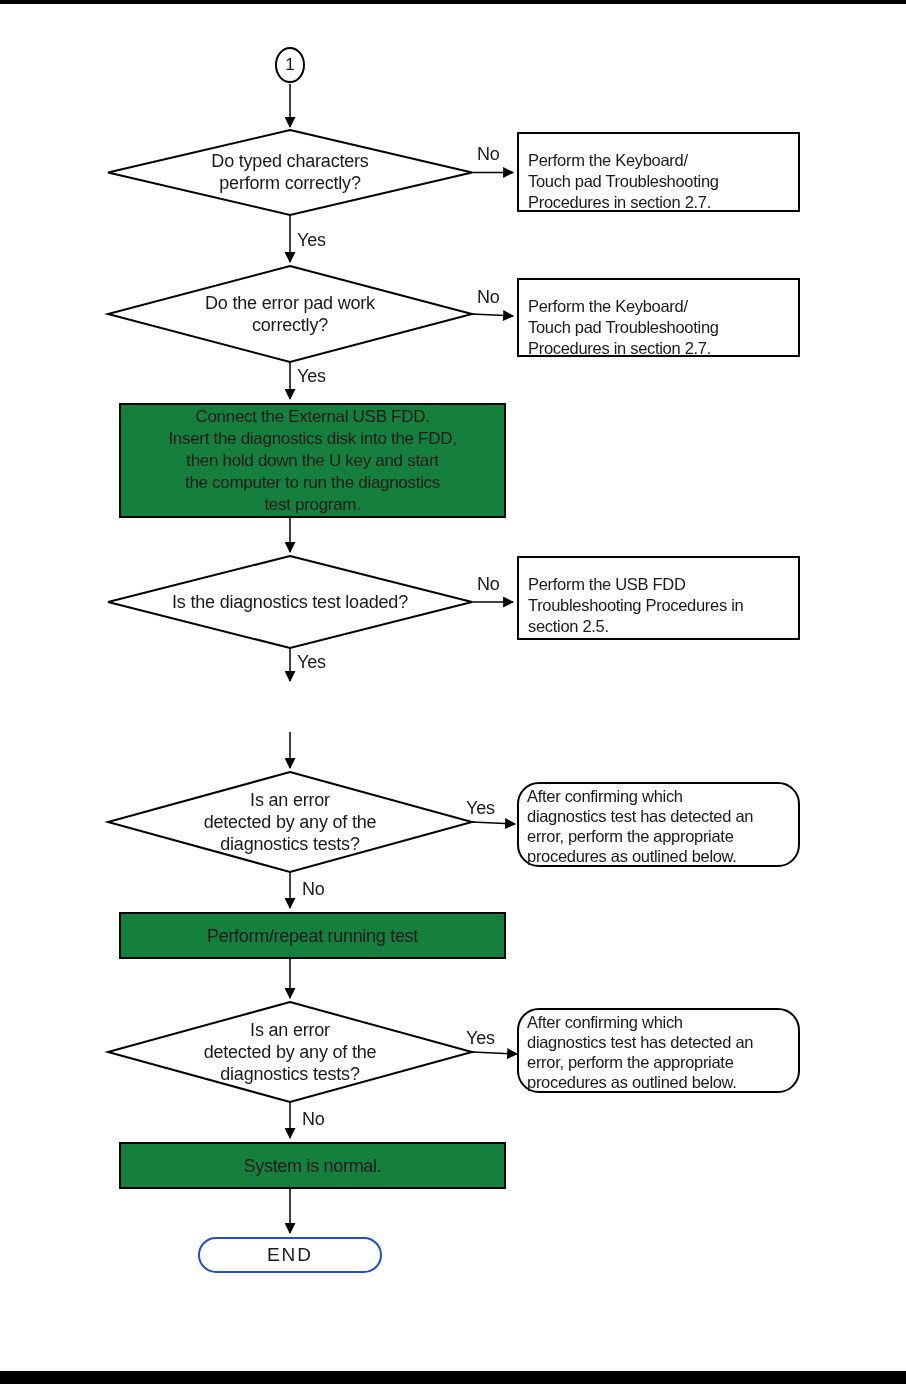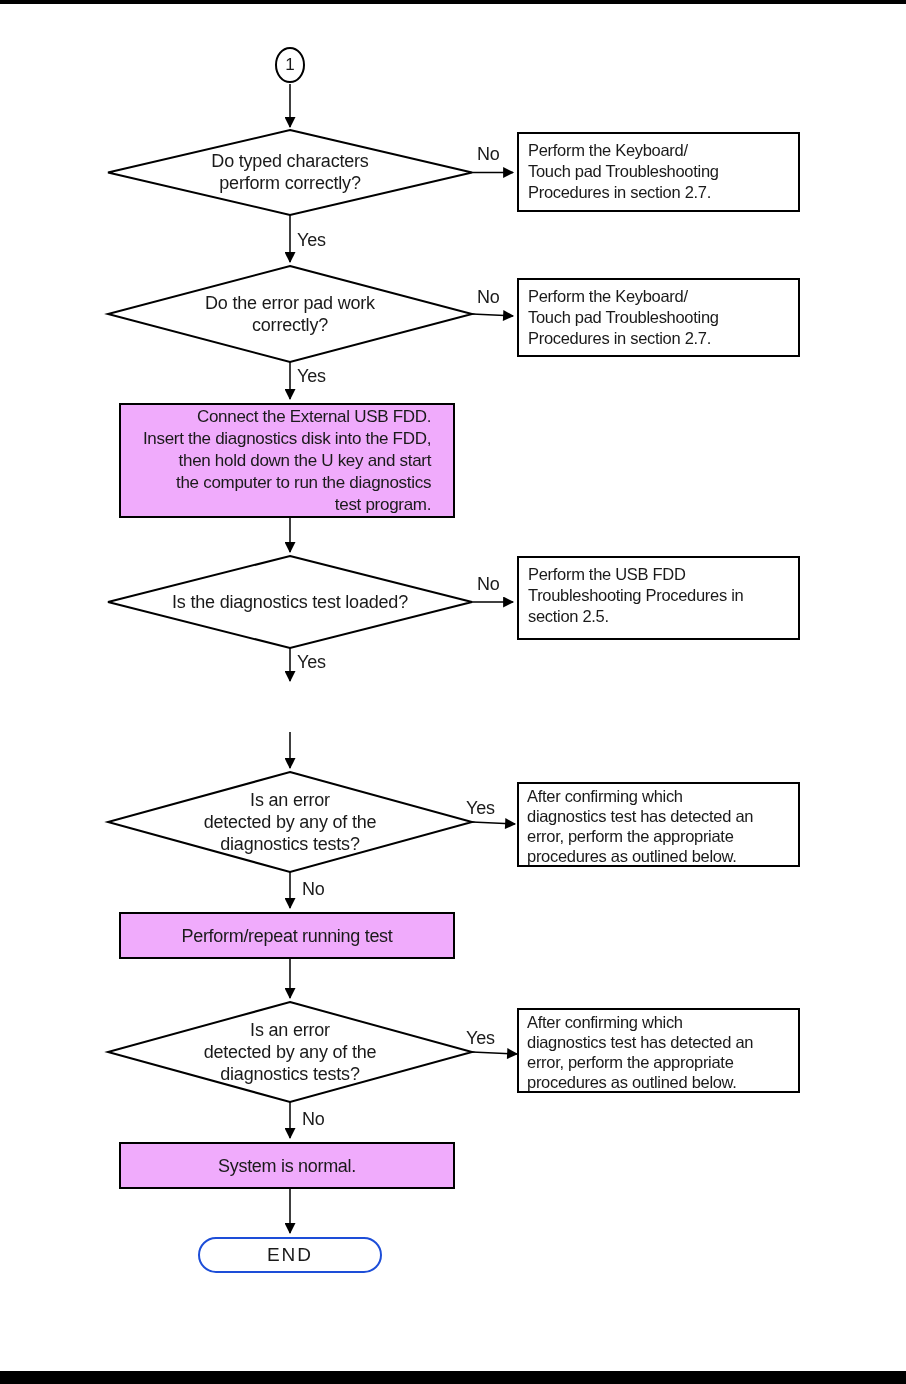--- a/index.html
+++ b/index.html
@@ -14,31 +14,31 @@
   .shape-layer{position:absolute;left:0;top:0;width:906px;height:1384px;}
   .node-text{
     position:absolute;text-align:center;white-space:pre-line;
     font-size:18px;line-height:22px;letter-spacing:-0.2px;
   }
   .circle-label{
     position:absolute;left:276px;top:48px;width:28px;height:34px;
     display:flex;align-items:center;justify-content:center;font-size:17px;
   }
   .pbox{
-    position:absolute;left:119px;width:336px;border:2px solid #000;background:#f0abfc;
+    position:absolute;left:119px;width:387px;border:2px solid #000;background:#15803d;
     box-sizing:border-box;display:flex;align-items:center;justify-content:center;
-    text-align:right;white-space:pre-line;font-size:17px;line-height:22px;letter-spacing:-0.3px;
+    text-align:center;white-space:pre-line;font-size:17px;line-height:22px;letter-spacing:-0.3px;
   }
   .pbox.single{font-size:18px;}
   .rbox{
     position:absolute;left:517px;width:283px;border:2px solid #000;background:#fff;
     box-sizing:border-box;text-align:left;white-space:pre-line;
-    font-size:16.5px;line-height:21px;letter-spacing:-0.3px;padding:6px 9px;
+    font-size:16.5px;line-height:21px;letter-spacing:-0.3px;padding:16px 9px;
   }
-  .rbox.four{line-height:20px;padding:2px 8px;}
+  .rbox.four{line-height:20px;padding:2px 8px;border-radius:22px;}
   .lbl{position:absolute;font-size:18px;letter-spacing:-0.2px;}
   .end-pill{
     position:absolute;left:198px;top:1237px;width:184px;height:36px;
     border:2px solid #1d4ed8;border-radius:19px;box-sizing:border-box;background:#fff;
     display:flex;align-items:center;justify-content:center;
     font-size:19px;letter-spacing:2px;
   }
 </style>
 </head>
 <body>

